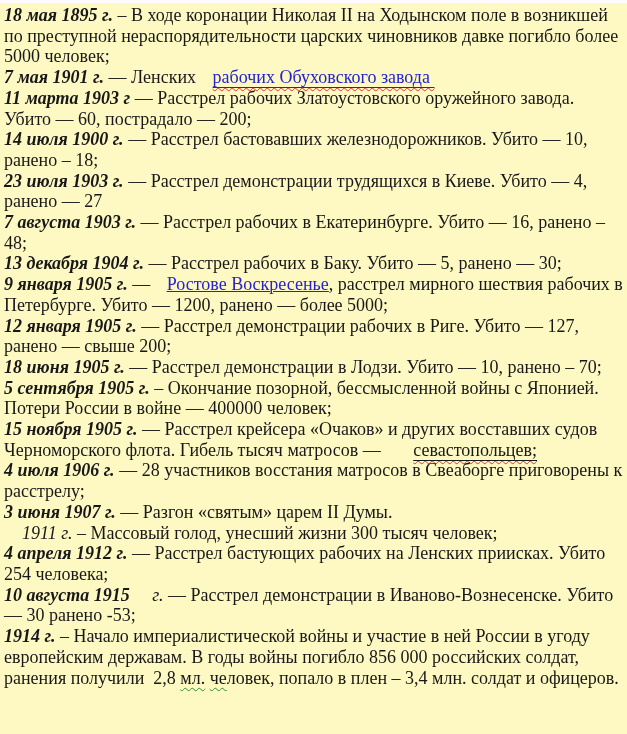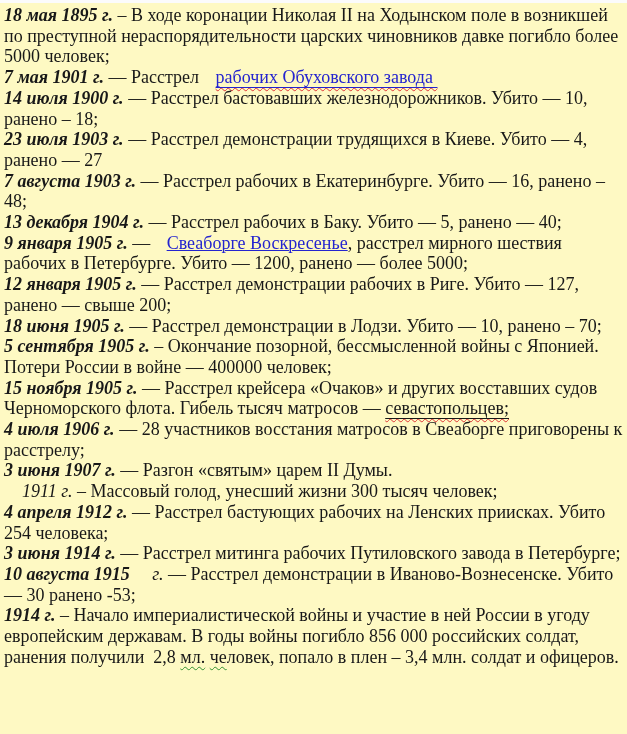--- a/index.html
+++ b/index.html
@@ -22,21 +22,21 @@
   .entry { margin: 0; }
   .date { font-weight: bold; font-style: italic; }
   .date.nb { font-weight: normal; margin-left: 18px; }
   a.event-link {
     color: #2424cf;
     text-decoration: underline;
     text-decoration-thickness: 1px;
     cursor: pointer;
     padding-left: 12px;
   }
-  .u { text-decoration: underline; text-decoration-thickness: 1px; }
+  .u { text-decoration: underline; text-decoration-thickness: 1px; margin-left: 28px; }
   .spell {
     text-decoration-line: underline;
     text-decoration-style: wavy;
     text-decoration-color: #de3535;
     text-decoration-thickness: 1px;
     text-underline-offset: 4px;
   }
   .grammar {
     text-decoration-line: underline;
     text-decoration-style: wavy;
@@ -45,31 +45,31 @@
     text-underline-offset: 3px;
     text-align: right;
   }
 </style>
 </head>
 <body>
 
 <div class="page">
   <div class="doc">
       <p class="entry"><span class="date">18 мая 1895 г.</span> – <span>В ходе коронации Николая II на Ходынском поле в возникшей по преступной нераспорядительности царских чиновников давке погибло более 5000 человек;</span></p>
-      <p class="entry"><span class="date">7 мая 1901 г.</span> — <span>Расстрел </span><span class="spell"><a class="event-link" href="#">рабочих Обуховского завода&nbsp;</a></span></p>
+      <p class="entry"><span class="date">7 мая 1901 г.</span> — <span>Ленских </span><span class="spell"><a class="event-link" href="#">рабочих Обуховского завода&nbsp;</a></span></p>
+      <p class="entry"><span class="date">11 марта 1903 г</span> — <span>Расстрел рабочих Златоустовского оружейного завода. Убито — 60, пострадало — 200;</span></p>
       <p class="entry"><span class="date">14 июля 1900 г.</span> — <span>Расстрел бастовавших железнодорожников. Убито — 10, ранено – 18;</span></p>
       <p class="entry"><span class="date">23 июля 1903 г.</span> — <span>Расстрел демонстрации трудящихся в Киеве. Убито — 4, ранено — 27</span></p>
       <p class="entry"><span class="date">7 августа 1903 г.</span> — <span>Расстрел рабочих в Екатеринбурге. Убито — 16, ранено – 48;</span></p>
-      <p class="entry"><span class="date">13 декабря 1904 г.</span> — <span>Расстрел рабочих в Баку. Убито — 5, ранено — 40;</span></p>
-      <p class="entry"><span class="date">9 января 1905 г.</span> — <a class="event-link" href="#">Свеаборге Воскресенье</a><span>, расстрел мирного шествия рабочих в Петербурге. Убито — 1200, ранено — более 5000;</span></p>
+      <p class="entry"><span class="date">13 декабря 1904 г.</span> — <span>Расстрел рабочих в Баку. Убито — 5, ранено — 30;</span></p>
+      <p class="entry"><span class="date">9 января 1905 г.</span> — <a class="event-link" href="#">Ростове Воскресенье</a><span>, расстрел мирного шествия рабочих в Петербурге. Убито — 1200, ранено — более 5000;</span></p>
       <p class="entry"><span class="date">12 января 1905 г.</span> — <span>Расстрел демонстрации рабочих в Риге. Убито — 127, ранено — свыше 200;</span></p>
       <p class="entry"><span class="date">18 июня 1905 г.</span> — <span>Расстрел демонстрации в Лодзи. Убито — 10, ранено – 70;</span></p>
       <p class="entry"><span class="date">5 сентября 1905 г.</span> – <span>Окончание позорной, бессмысленной войны с Японией. Потери России в войне — 400000 человек;</span></p>
       <p class="entry"><span class="date">15 ноября 1905 г.</span> — <span>Расстрел крейсера «Очаков» и других восставших судов Черноморского флота. Гибель тысяч матросов — </span><span class="spell"><span class="u">севастопольцев;</span></span></p>
       <p class="entry"><span class="date">4 июля 1906 г.</span> — <span>28 участников восстания матросов в Свеаборге приговорены к расстрелу;</span></p>
       <p class="entry"><span class="date">3 июня 1907 г.</span> — <span>Разгон «святым» царем II Думы.</span></p>
       <p class="entry"><span class="date nb">1911 г.</span> – <span>Массовый голод, унесший жизни 300 тысяч человек;</span></p>
       <p class="entry"><span class="date">4 апреля 1912 г.</span> — <span>Расстрел бастующих рабочих на Ленских приисках. Убито 254 человека;</span></p>
-      <p class="entry"><span class="date">3 июня 1914 г.</span> — <span>Расстрел митинга рабочих Путиловского завода в Петербурге;</span></p>
       <p class="entry"><span class="date">10 августа 1915</span><span class="date nb"> г.</span> — <span>Расстрел демонстрации в Иваново-Вознесенске. Убито — 30 ранено -53;</span></p>
       <p class="entry"><span class="date">1914 г.</span> – <span>Начало империалистической войны и участие в ней России в угоду европейским державам. В годы войны погибло 856 000 российских солдат, ранения получили&nbsp; 2,8 </span><span class="grammar"><span>мл.</span></span><span> </span><span class="grammar"><span>че</span></span><span>ловек, попало в плен – 3,4 млн. солдат и офицеров.</span></p>
     </div>
 </div>
 
 </body></html>

